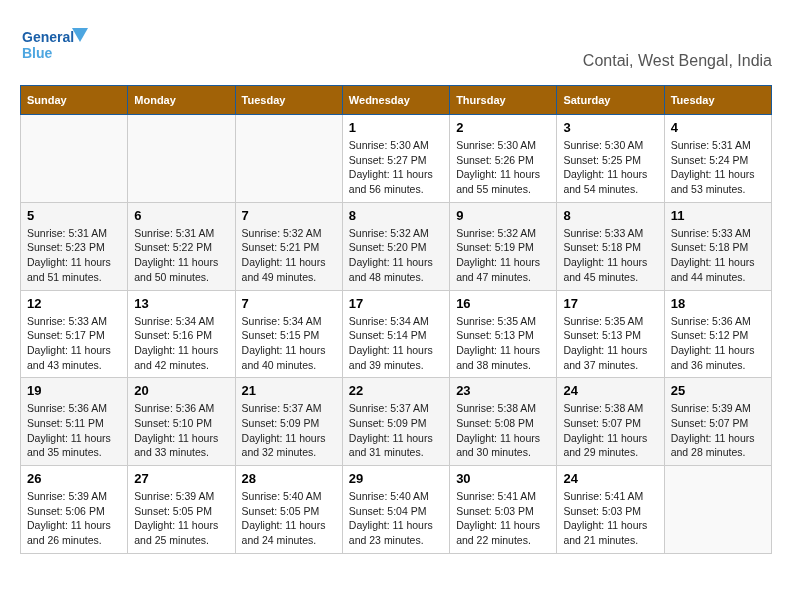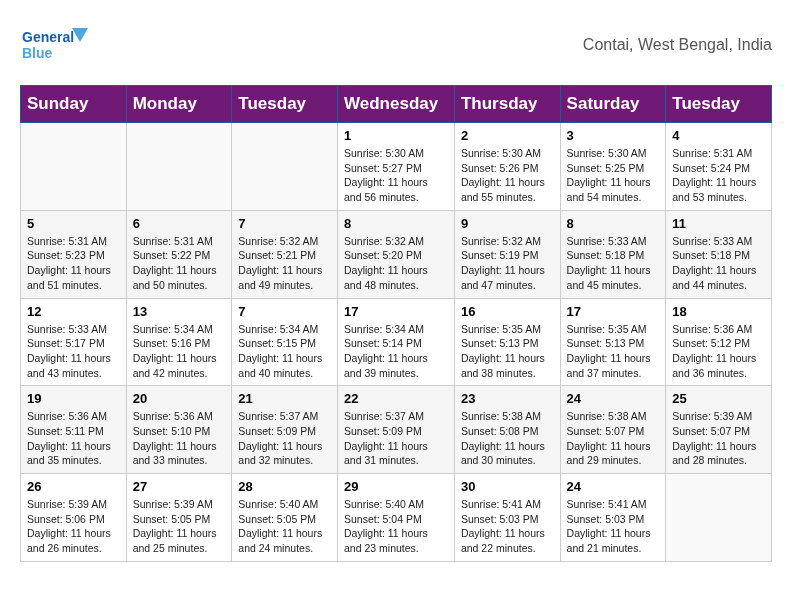--- a/index.html
+++ b/index.html
@@ -6,21 +6,21 @@
     body {
       font-family: Arial, sans-serif;
       background: #fff;
       width: 792px;
       min-height: 612px;
       padding: 20px;
     }
     .header-section {
       display: flex;
       justify-content: space-between;
-      align-items: center;
+      align-items: flex-end;
       margin-bottom: 15px;
     }
     .logo-wrapper {
       display: flex;
       align-items: center;
     }
     .title-section {
       text-align: right;
     }
     .month-title {
@@ -31,25 +31,25 @@
     .location-subtitle {
       font-size: 16px;
       color: #555;
     }
     table {
       width: 100%;
       border-collapse: collapse;
       font-size: 11px;
     }
     thead tr th {
-      background: #701a75;
+      background: #a16207;
       color: #fff;
       text-align: left;
       padding: 8px 6px;
-      font-size: 17px;
+      font-size: 11px;
       font-weight: bold;
       border: 1px solid #1a5a9a;
     }
     tbody tr td {
       border: 1px solid #ccc;
       vertical-align: top;
       padding: 5px 6px;
       height: 80px;
       background: #fff;
     }

